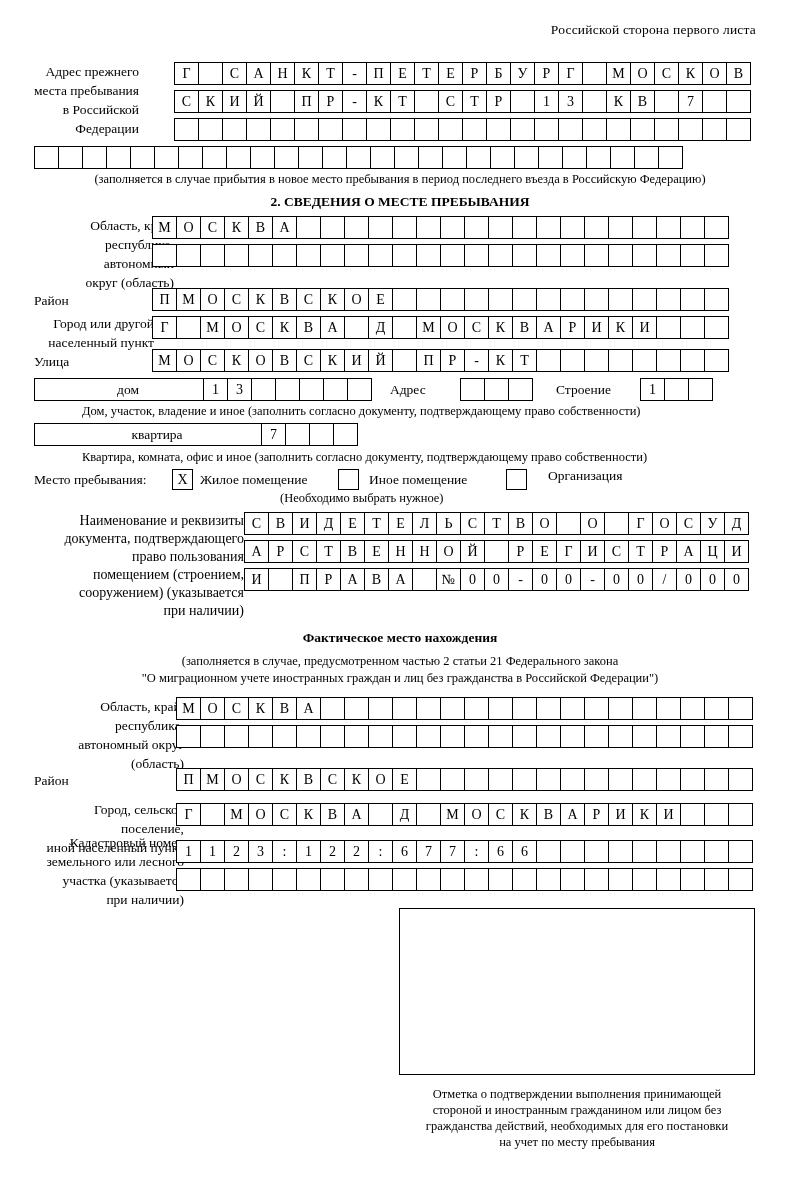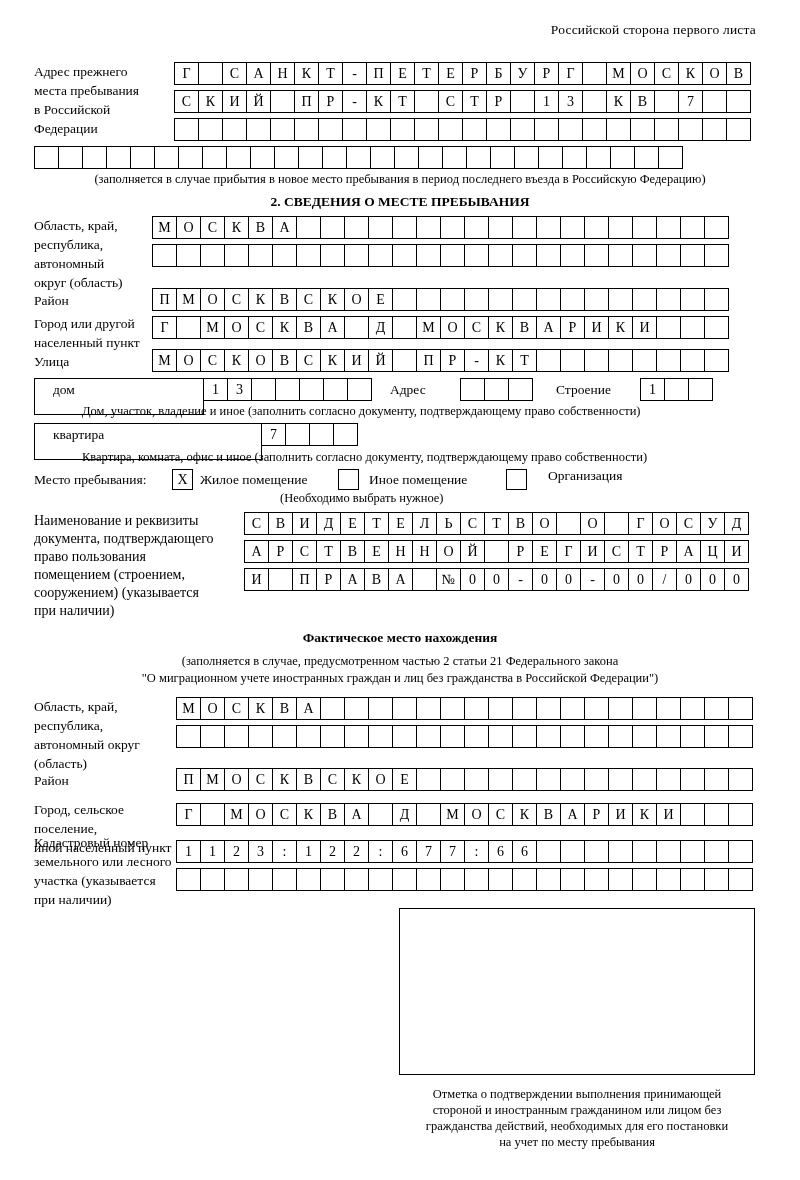--- a/index.html
+++ b/index.html
@@ -26,20 +26,21 @@
     position: absolute;
     right: 44px;
     top: 22px;
     font-size: 13.5px;
     letter-spacing: 0.2px;
   }
   .lbl {
     font-size: 13.5px;
     line-height: 19px;
     white-space: pre-line;
+    text-align: right;
   }
   .lbl-sm {
     font-size: 12.5px;
     line-height: 17px;
     margin-left: 48px;
   }
   .row {
     position: absolute;
     display: flex;
     align-items: flex-start;
@@ -57,23 +58,24 @@
     box-sizing: border-box;
     font-size: 14px;
     line-height: 21px;
     text-align: center;
     font-family: "Liberation Serif", serif;
     background: #fff;
   }
   .wide-box {
     border: 1px solid #000;
     box-sizing: border-box;
-    height: 37px;
+    height: 23px;
     font-size: 13.5px;
     line-height: 21px;
+    text-align: center;
     padding-left: 18px;
   }
   .chk {
     width: 21px;
     height: 21px;
     border: 1px solid #000;
     box-sizing: border-box;
     display: inline-block;
     text-align: center;
     font-size: 14px;

